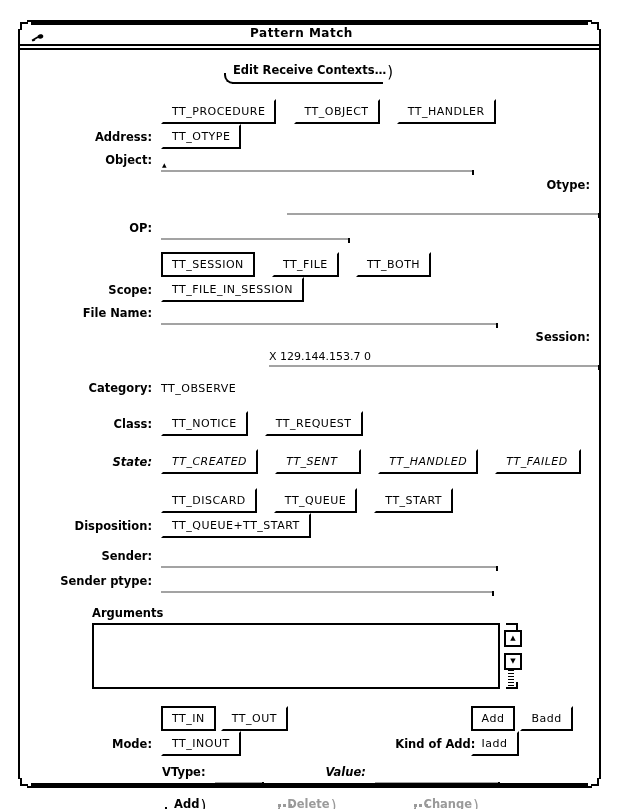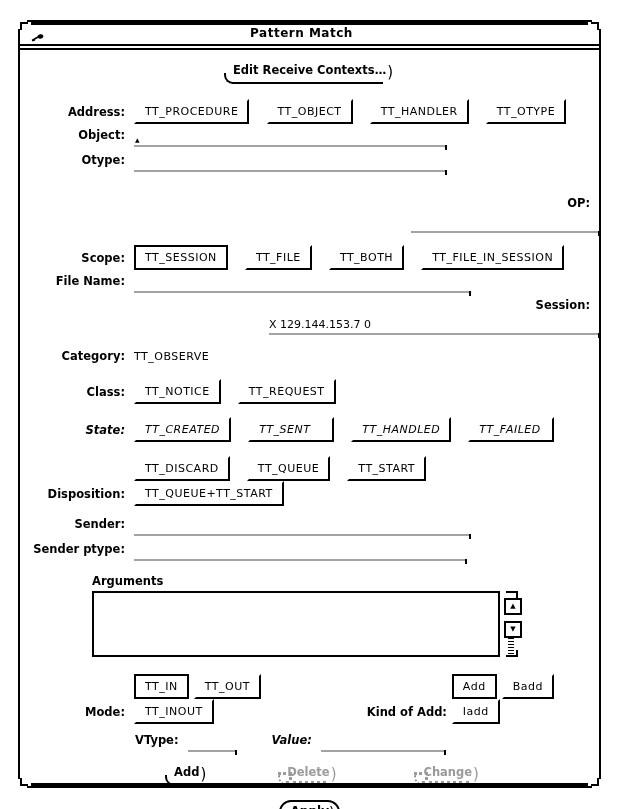--- a/index.html
+++ b/index.html
@@ -22,21 +22,21 @@
   .titlebar { position:relative; height:22px; border-bottom:2px solid #000; }
   .titlebar .pin { position:absolute; left:10px; top:5px; cursor:pointer; }
   .titlebar .title { position:absolute; left:0; right:16px; top:4px; text-align:center;
                      font-size:12px; font-weight:bold; letter-spacing:0.5px; }
   .dline { height:0; border-bottom:2px solid #000; margin-top:2px; }
 
   
   .content { position:relative; }
   .row { display:flex; align-items:flex-end; }
   .lbl { width:105px; min-width:105px; text-align:right; font-weight:bold; font-size:11.5px;
-         margin-right:9px; padding-bottom:5px; white-space:nowrap; }
+         margin-right:9px; padding-bottom:5px; white-space:nowrap;padding-left:27px; }
   .ctr { text-align:center; display:block; }
 
   
   .choice { display:inline-block; font-size:11px; letter-spacing:0.5px; line-height:1;
             padding:5px 9px 5px 9px; margin-right:12px; white-space:nowrap;
             border:2px solid transparent; border-right-color:#000; border-bottom-color:#000; cursor:pointer; }
   .choice.selected { border-color:#000; }
   .joined .choice { margin-right:0; }
   .statew .choice { min-width:64px; }
 
@@ -112,25 +112,25 @@
         <span class="choice">TT_OBJECT</span>
         <span class="choice">TT_HANDLER</span>
         <span class="choice">TT_OTYPE</span>
       </span>
     </div>
 
     <div class="row" style="margin-top:4px;">
       <span class="lbl">Object:</span>
       <span class="field" style="width:312px;"><span class="caret">▲</span><span></span></span>
     </div>
-    <div class="row" style="margin-top:6px;">
+    <div class="row" style="margin-top:6px;flex-direction:column;">
       <span class="lbl">Otype:</span>
       <span class="field" style="width:312px;"><span></span></span>
     </div>
-    <div class="row" style="margin-top:24px;flex-direction:column;">
+    <div class="row" style="margin-top:6px;">
       <span class="lbl">OP:</span>
       <span class="field" style="width:188px;"><span></span></span>
     </div>
 
     <div class="row" style="margin-top:12px;">
       <span class="lbl">Scope:</span>
       <span>
         <span class="choice selected">TT_SESSION</span>
         <span class="choice">TT_FILE</span>
         <span class="choice">TT_BOTH</span>

